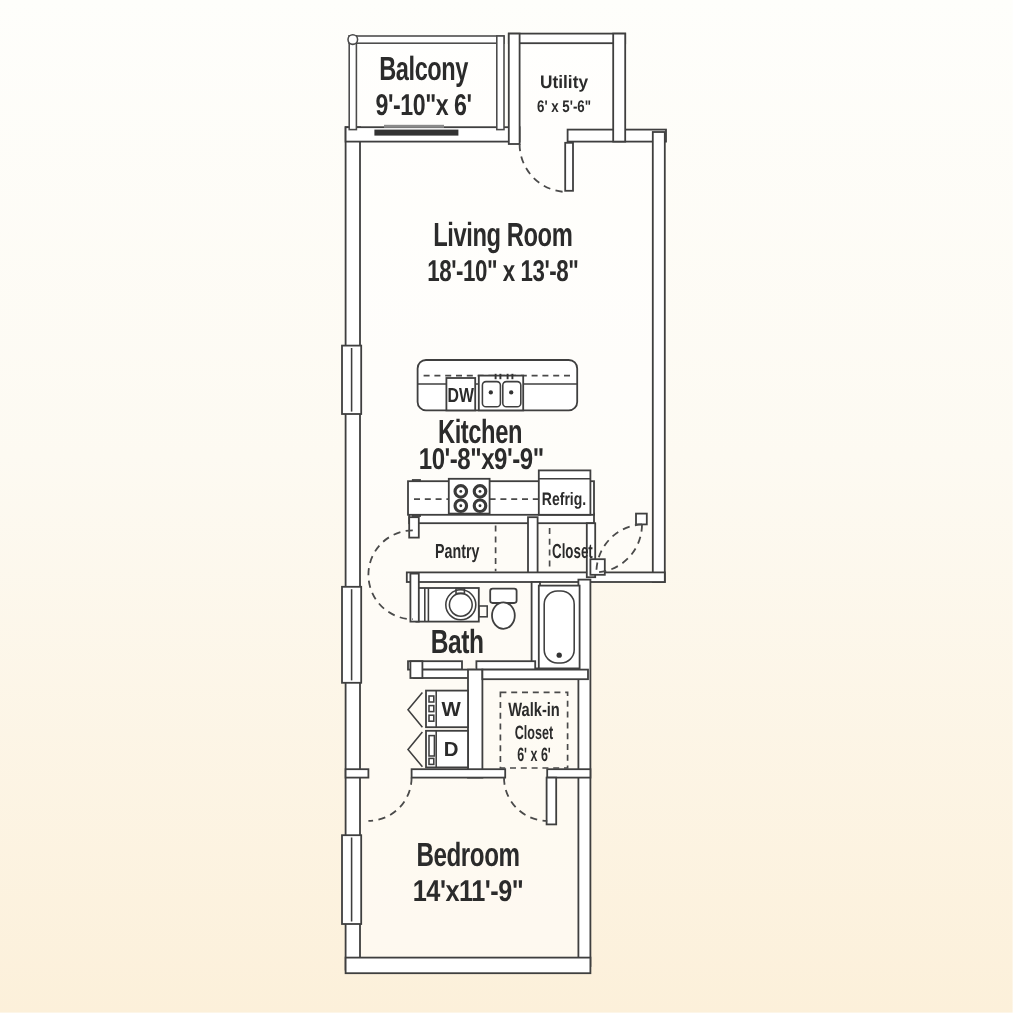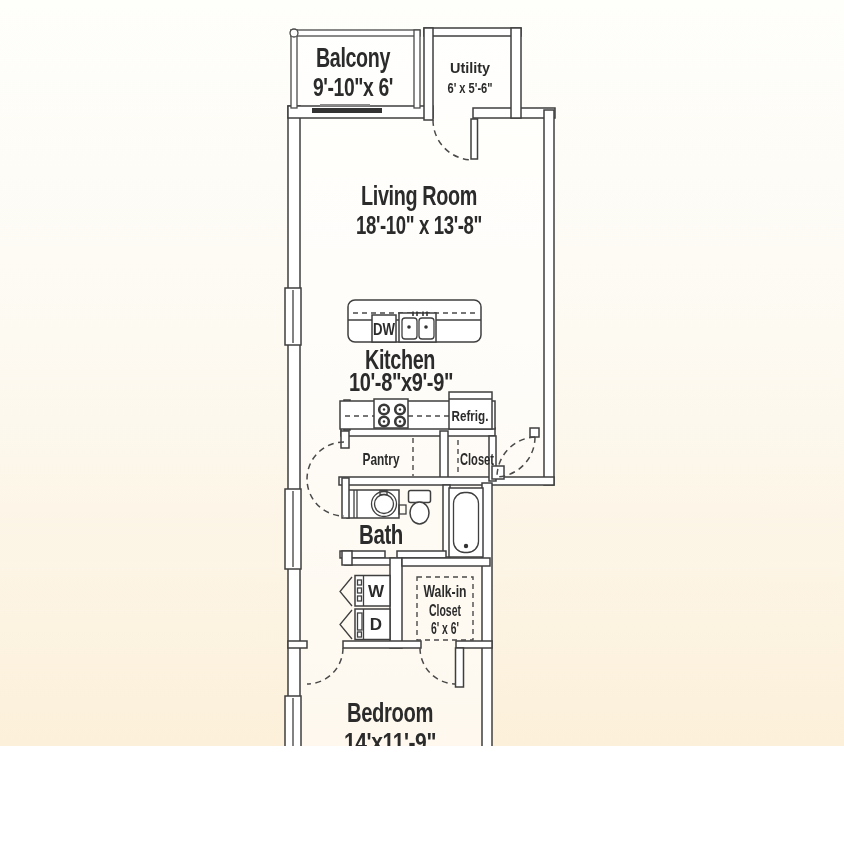--- a/index.html
+++ b/index.html
@@ -1,18 +1,18 @@
 <!DOCTYPE html>
 <html><head>
 <meta charset="utf-8">
 <style>
   html,body{margin:0;padding:0;}
   .stage{
     position:relative;
-    width:844px;height:746px;
+    width:844px;height:844px;
     background:linear-gradient(180deg,#fefefb 0%,#fdfaf2 45%,#fcf0da 100%);
     overflow:hidden;
     font-family:"Liberation Sans",sans-serif;
   }
   svg{position:absolute;left:0;top:0;}
   .wall{fill:#ffffff;stroke:#3f3f3f;stroke-width:1.5;}
   .rail{fill:#ffffff;stroke:#4a4a4a;stroke-width:1.3;}
   .fx{fill:#ffffff;stroke:#3f3f3f;stroke-width:1.5;}
   .fxthin{fill:none;stroke:#3f3f3f;stroke-width:1.3;}
   .ln{stroke:#3f3f3f;stroke-width:1.3;fill:none;}

